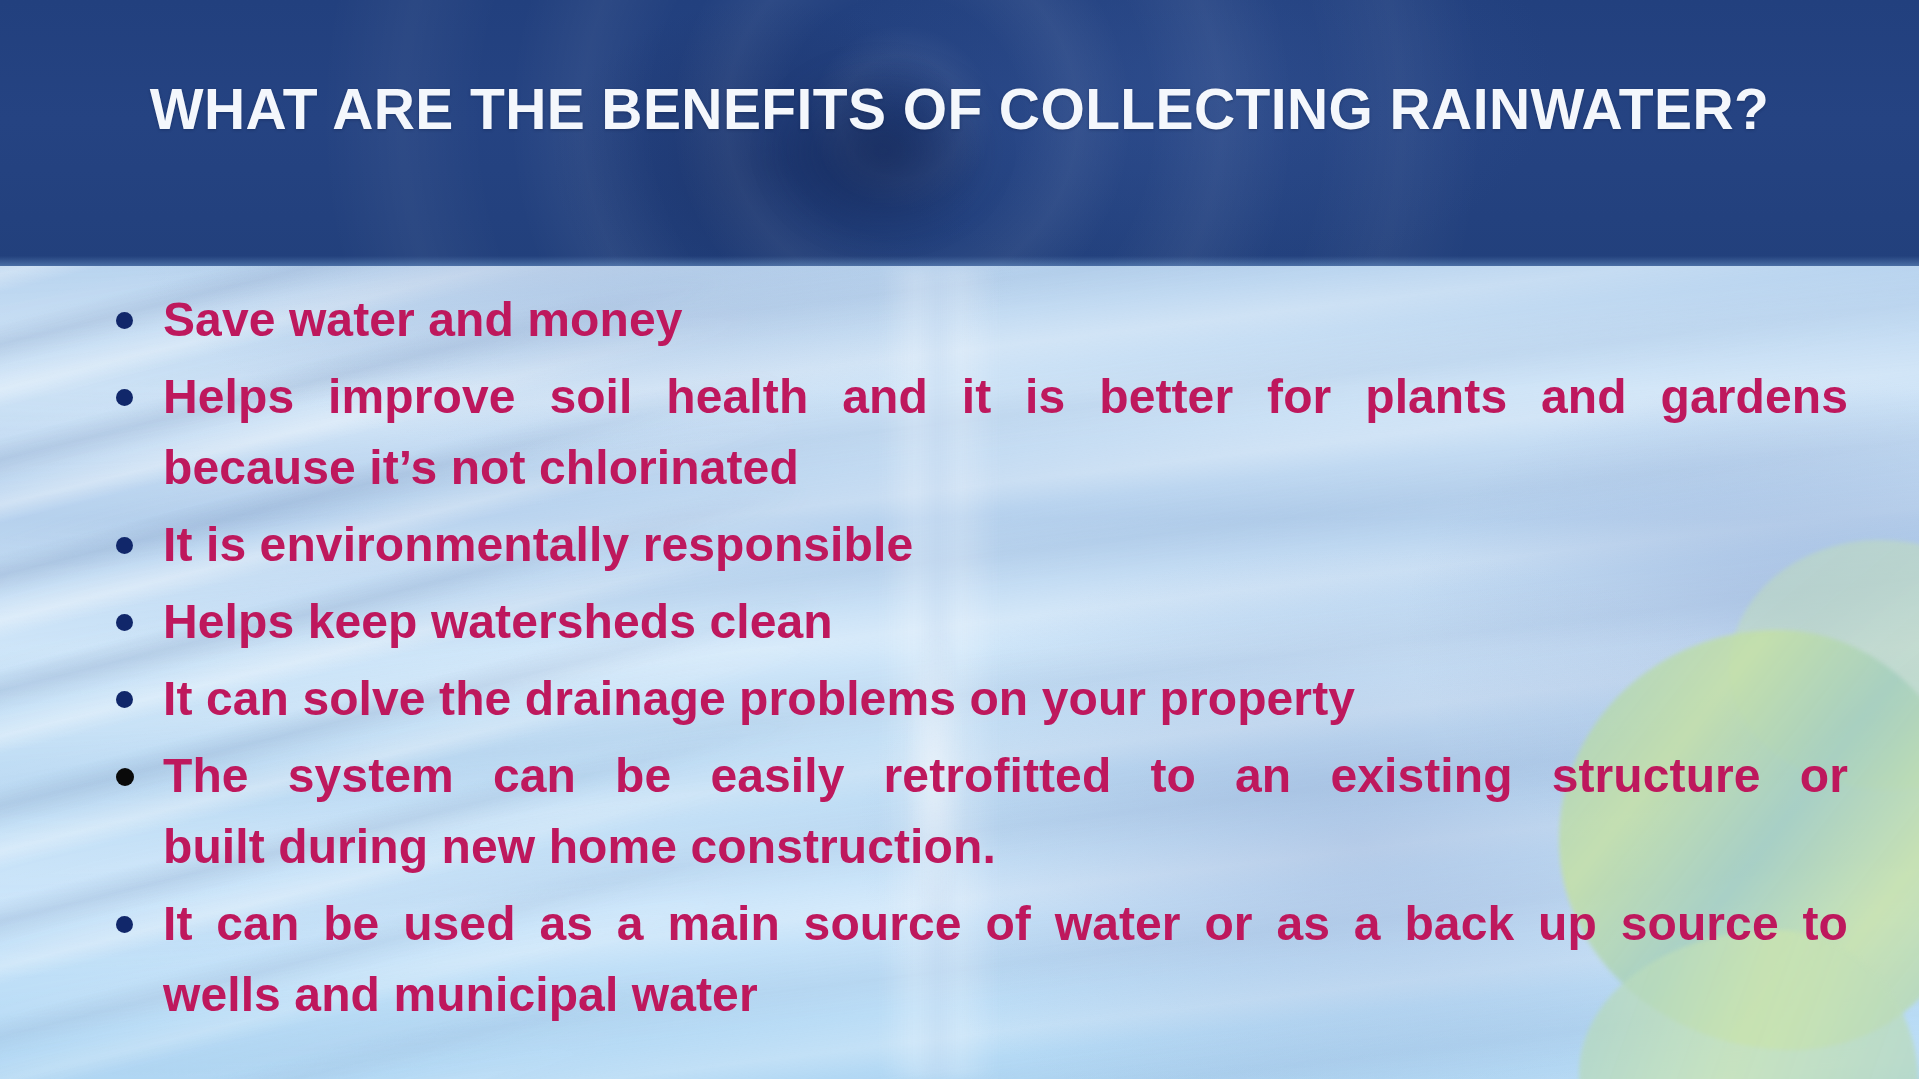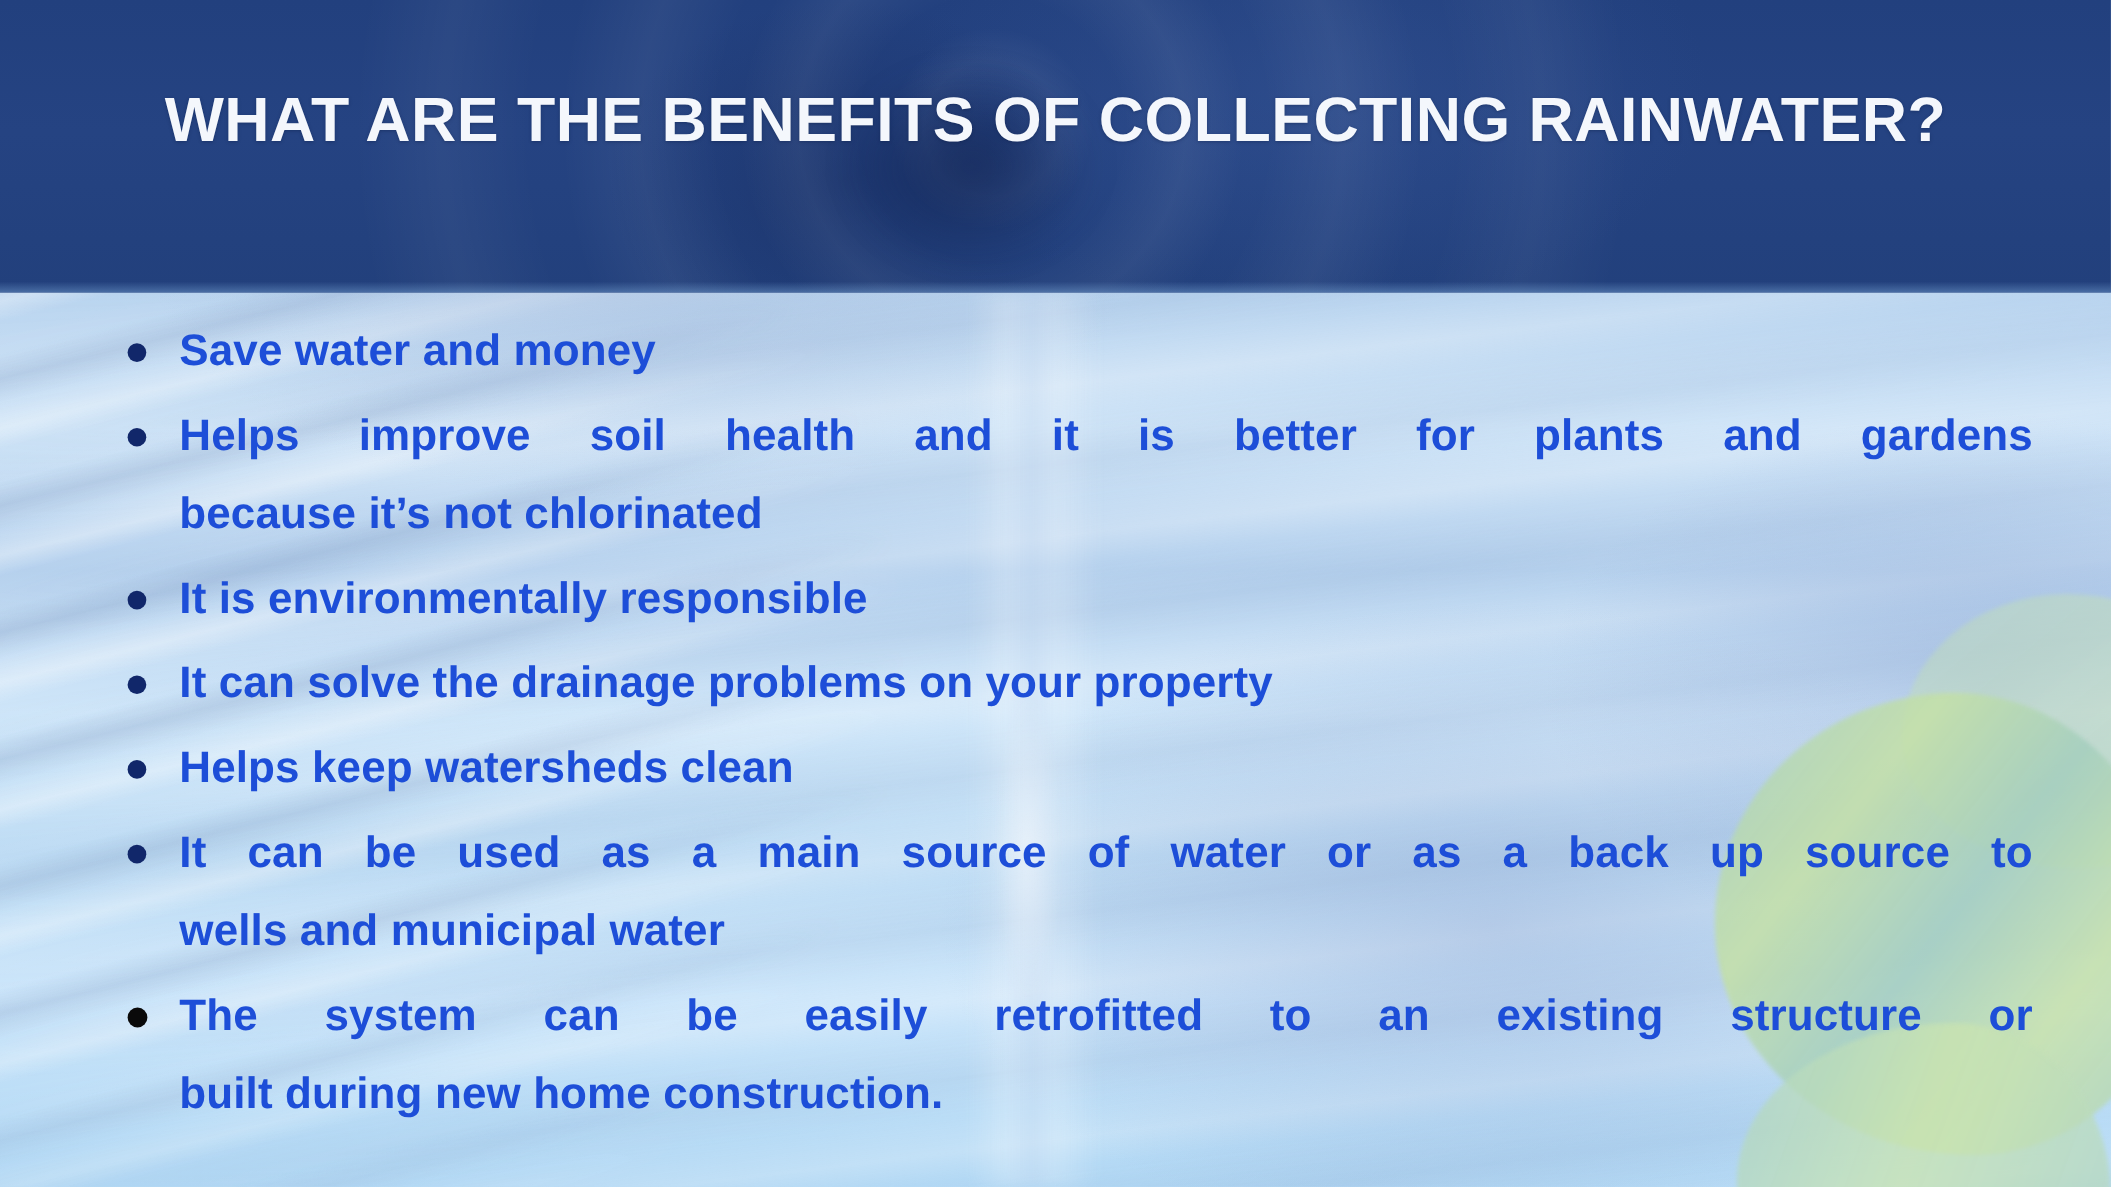--- a/index.html
+++ b/index.html
@@ -231,23 +231,23 @@
     width: 1740px;
     margin: 0;
     padding: 0;
     list-style: none;
   }
 
   .bullet-item {
     position: relative;
     padding-left: 55px;
     margin: 0 0 6px 0;
-    color: #1d4ed8;
+    color: #be185d;
     font-family: "Liberation Sans", sans-serif;
-    font-size: 40px;
+    font-size: 48px;
     font-weight: 700;
     line-height: 71px;
     letter-spacing: 0.1px;
   }
 
   .bullet-item.justify {
     text-align: justify;
     text-justify: inter-word;
   }
   .bullet-item.justify > .line-a {
@@ -311,36 +311,36 @@
         <span class="line-b">because it’s not chlorinated</span>
       </li>
 
       <li class="bullet-item">
         <span class="bullet-dot"></span>
         <span>It is environmentally responsible</span>
       </li>
 
       <li class="bullet-item">
         <span class="bullet-dot"></span>
+        <span>Helps keep watersheds clean</span>
+      </li>
+
+      <li class="bullet-item">
+        <span class="bullet-dot"></span>
         <span>It can solve the drainage problems on your property</span>
-      </li>
-
-      <li class="bullet-item">
-        <span class="bullet-dot"></span>
-        <span>Helps keep watersheds clean</span>
-      </li>
-
-      <li class="bullet-item justify">
-        <span class="bullet-dot"></span>
-        <span class="line-a">It can be used as a main source of water or as a back up source to</span>
-        <span class="line-b">wells and municipal water</span>
       </li>
 
       <li class="bullet-item justify">
         <span class="bullet-dot dark"></span>
         <span class="line-a">The system can be easily retrofitted to an existing structure or</span>
         <span class="line-b">built during new home construction.</span>
       </li>
 
+      <li class="bullet-item justify">
+        <span class="bullet-dot"></span>
+        <span class="line-a">It can be used as a main source of water or as a back up source to</span>
+        <span class="line-b">wells and municipal water</span>
+      </li>
+
     </ul>
   </div>
 
 </div>
 
 </body></html>

